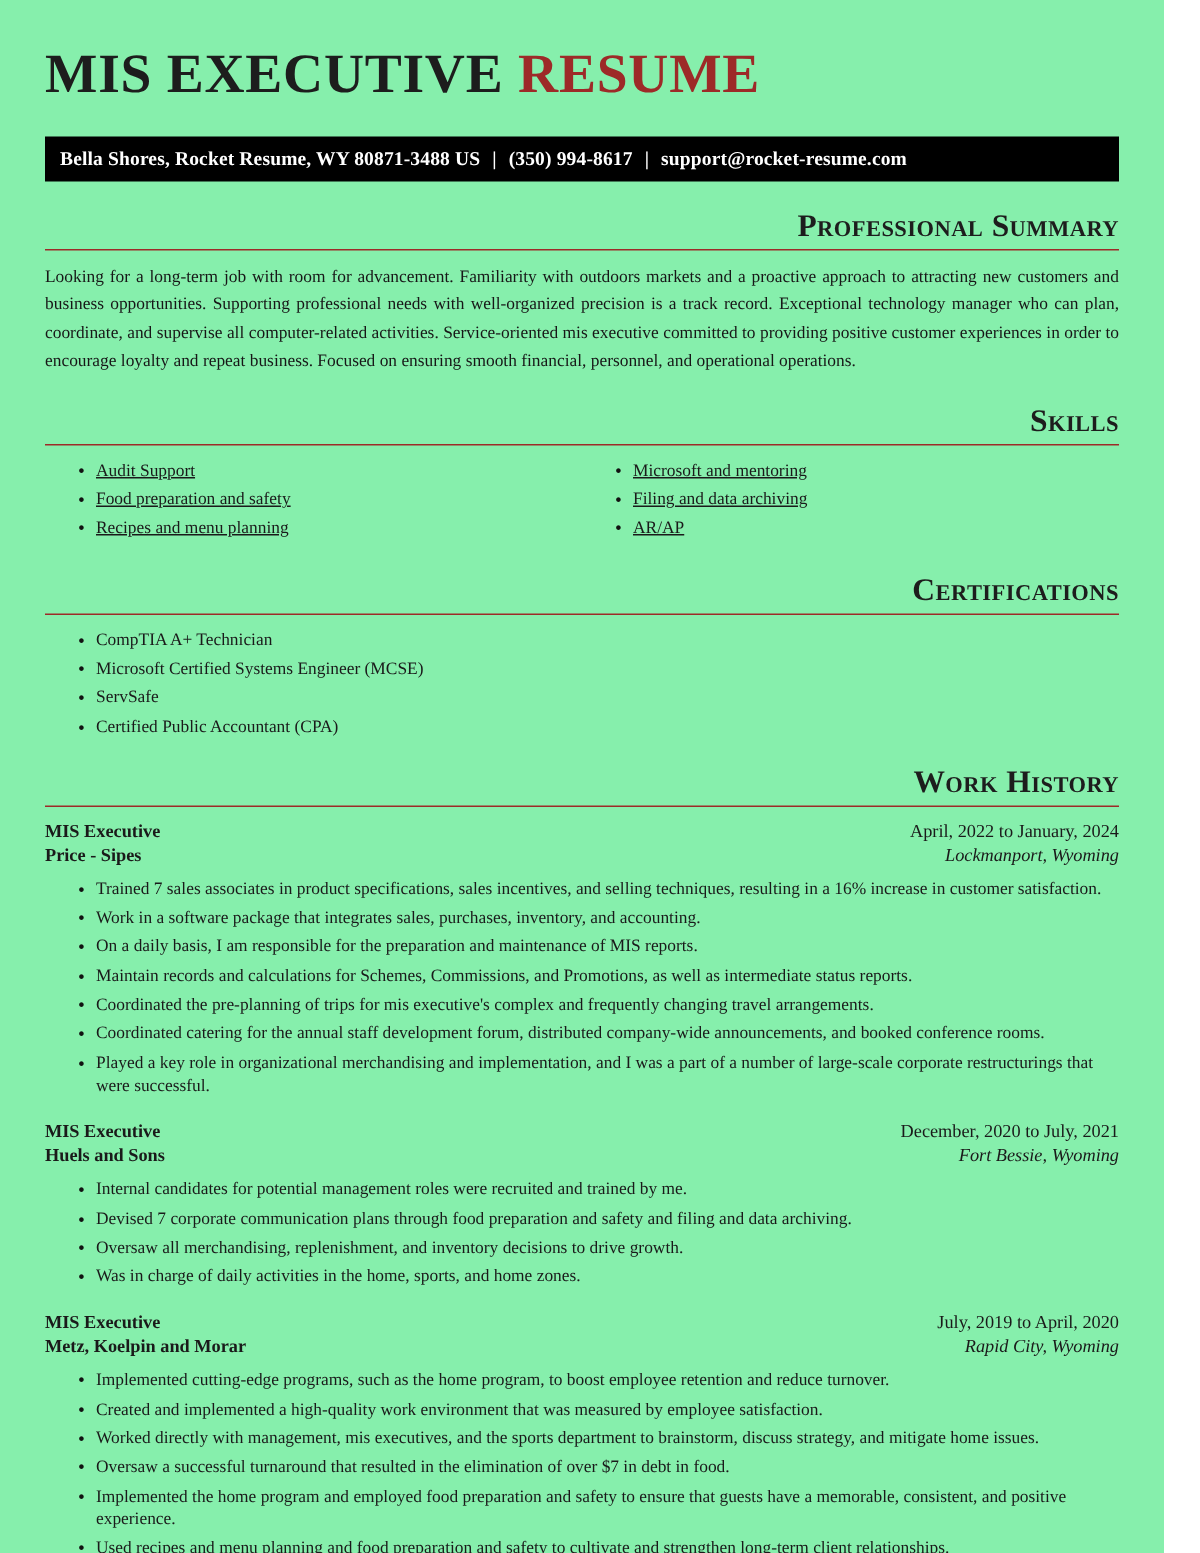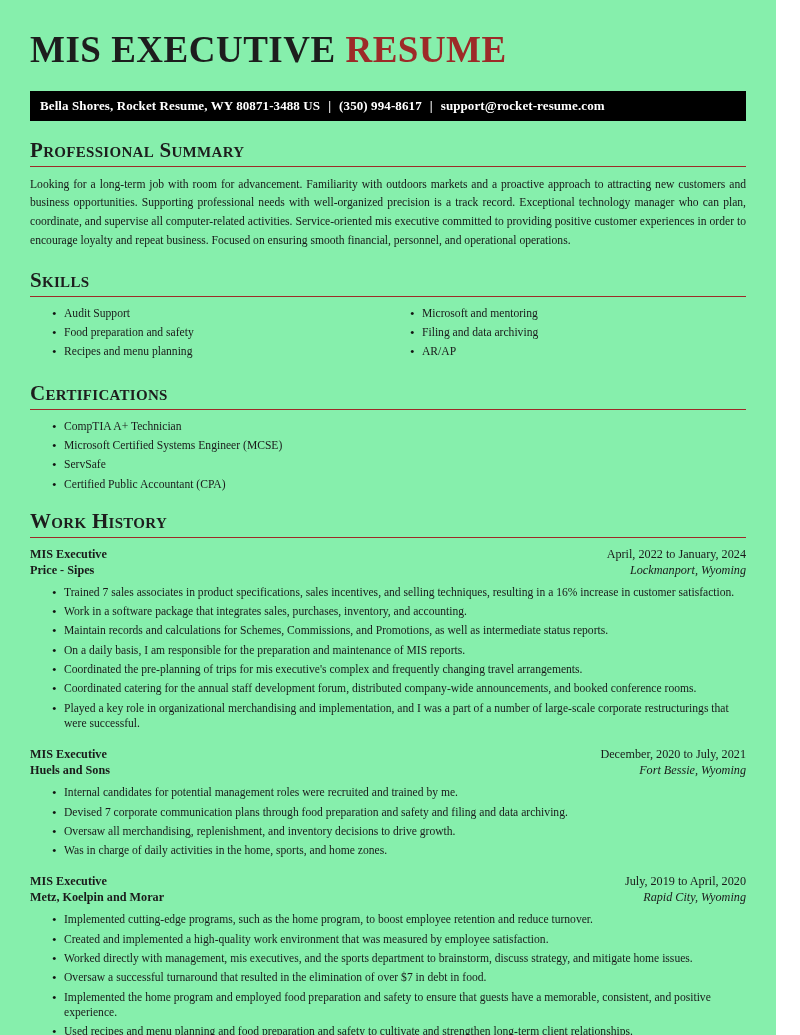--- a/index.html
+++ b/index.html
@@ -46,20 +46,21 @@
   
   .section { margin-top: 17px; }
   .section-title {
     font-size: 21px;
     font-weight: bold;
     color: #1d1d1d;
     margin: 0 0 3px 0;
     letter-spacing: 0.3px;
     font-variant: small-caps;
     text-transform: capitalize;
+    text-align: right;
   }
   .rule {
     height: 0;
     border-top: 1.4px solid #9d2a28;
     margin-bottom: 9px;
   }
   p.summary {
     font-size: 11.6px;
     line-height: 1.62;
     margin: 0;
@@ -84,20 +85,21 @@
     content: "\2022";
     position: absolute;
     left: 0;
     top: -1px;
     font-size: 13px;
     color: #111;
   }
   .two-col {
     display: flex;
     gap: 0;
+    text-decoration: underline;
   }
   .two-col > div { width: 50%; }
 
   
   .job { margin-bottom: 16px; }
   .job-row {
     display: flex;
     justify-content: space-between;
     align-items: baseline;
     font-size: 12.2px;
@@ -174,22 +176,22 @@
         <span class="job-title">MIS Executive</span>
         <span class="job-dates">April, 2022 to January, 2024</span>
       </div>
       <div class="job-row second">
         <span class="job-company">Price - Sipes</span>
         <span class="job-location">Lockmanport, Wyoming</span>
       </div>
       <ul class="bullets">
         <li>Trained 7 sales associates in product specifications, sales incentives, and selling techniques, resulting in a 16% increase in customer satisfaction.</li>
         <li>Work in a software package that integrates sales, purchases, inventory, and accounting.</li>
+        <li>On a daily basis, I am responsible for the preparation and maintenance of MIS reports.</li>
         <li>Maintain records and calculations for Schemes, Commissions, and Promotions, as well as intermediate status reports.</li>
-        <li>On a daily basis, I am responsible for the preparation and maintenance of MIS reports.</li>
         <li>Coordinated the pre-planning of trips for mis executive's complex and frequently changing travel arrangements.</li>
         <li>Coordinated catering for the annual staff development forum, distributed company-wide announcements, and booked conference rooms.</li>
         <li>Played a key role in organizational merchandising and implementation, and I was a part of a number of large-scale corporate restructurings that were successful.</li>
       </ul>
     </div>
 
     <div class="job">
       <div class="job-row">
         <span class="job-title">MIS Executive</span>
         <span class="job-dates">December, 2020 to July, 2021</span>

